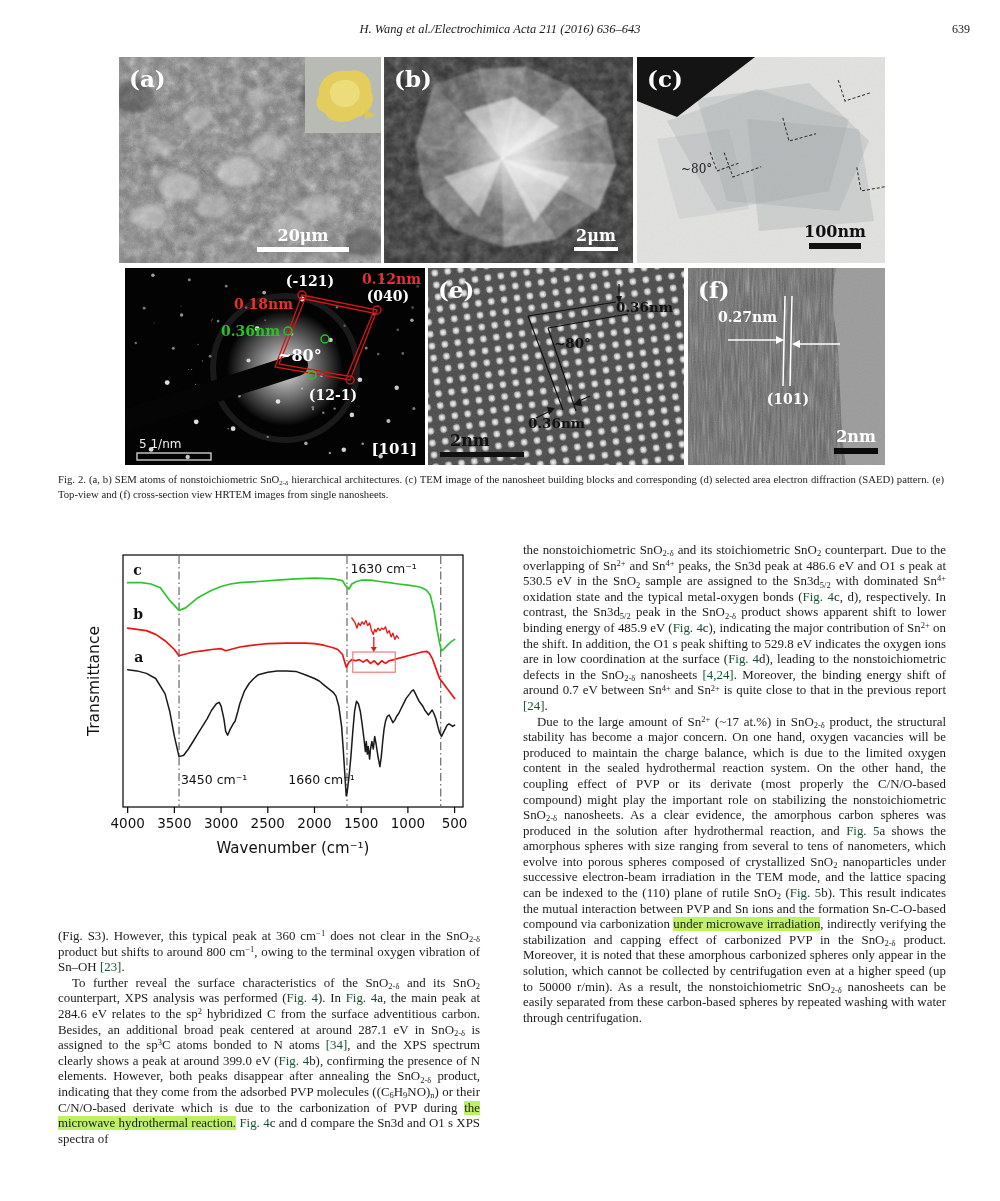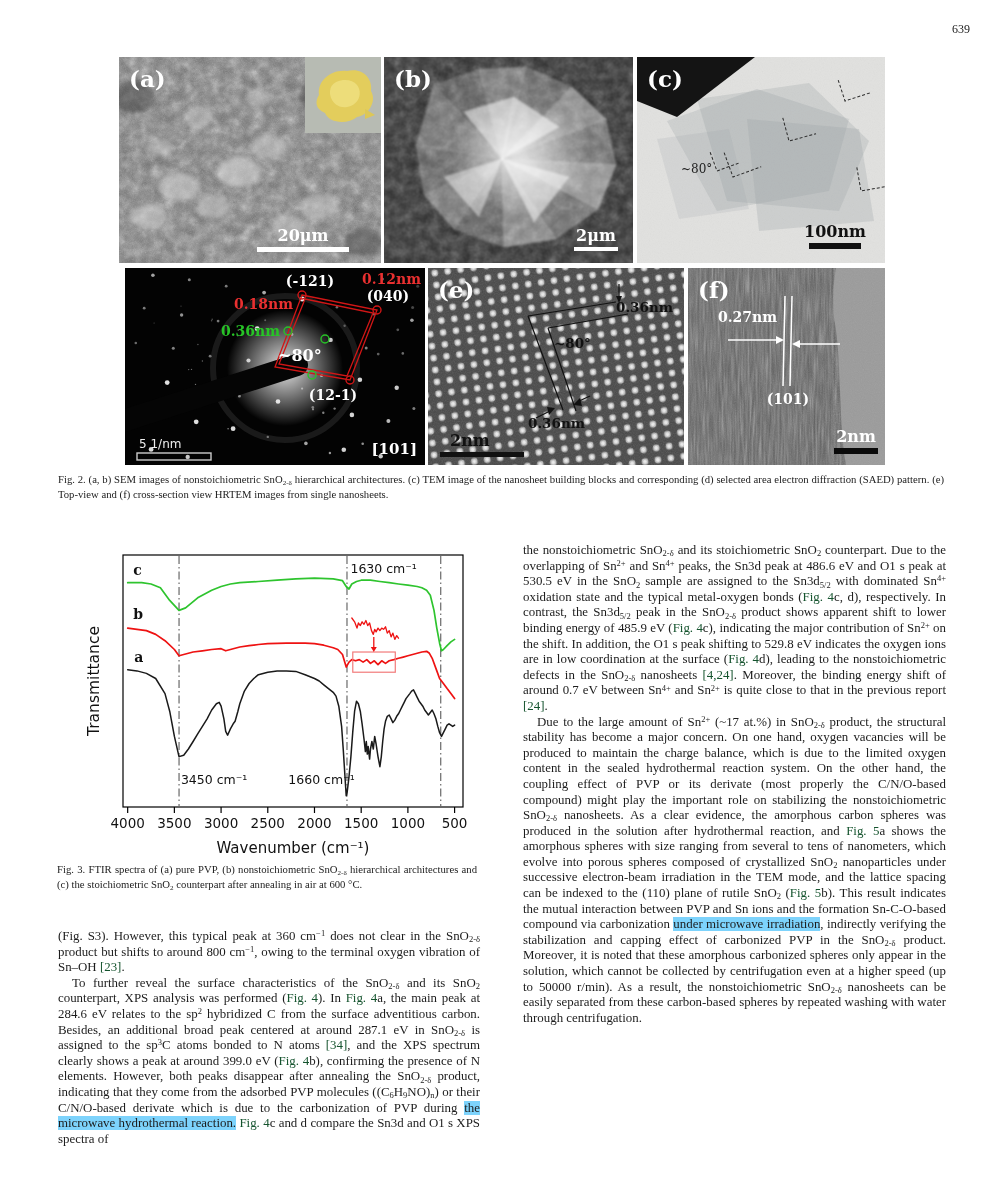--- a/index.html
+++ b/index.html
@@ -13,21 +13,21 @@
   .caption{font-size:10.7px;line-height:14.6px;text-align:justify;color:#222;margin:0;}
   .cap2{position:absolute;left:58px;top:472px;width:886px;}
   .cap3{position:absolute;left:57px;top:862px;width:420px;}
   .fig3{position:absolute;left:57px;top:547px;width:420px;height:312px;}
   .colL{position:absolute;left:58px;top:929px;width:422px;}
   .colR{position:absolute;left:523px;top:543px;width:423px;}
   .body-text p{margin:0;font-size:12.9px;line-height:15.6px;text-align:justify;}
   .indent{text-indent:14px;}
   .s-b{font-weight:400;}
   .s-link{color:#14532d;}
-  .s-hl{background:#7dd3fc;}
+  .s-hl{background:#bef264;}
   .s-sub{font-size:66%;position:relative;top:0.28em;line-height:0;}
   .s-sup{font-size:66%;position:relative;top:-0.45em;line-height:0;}
   
   .pl{font-family:"DejaVu Serif",serif;font-weight:bold;font-size:23px;fill:#fff;}
   .an-w{font-family:"DejaVu Serif",serif;font-weight:bold;font-size:14px;fill:#fff;}
   .an-r{font-family:"DejaVu Serif",serif;font-weight:bold;font-size:14px;fill:#e93030;}
   .an-g{font-family:"DejaVu Serif",serif;font-weight:bold;font-size:14px;fill:#27c427;}
   .an-k{font-family:"DejaVu Serif",serif;font-weight:bold;font-size:13.5px;fill:#111;}
   .sb-w{font-family:"DejaVu Serif",serif;font-weight:bold;font-size:16px;fill:#fff;}
   .sb-k{font-family:"DejaVu Serif",serif;font-weight:bold;font-size:16px;fill:#111;}
@@ -72,20 +72,21 @@
     <pattern id="lat" width="13" height="12" patternUnits="userSpaceOnUse" patternTransform="rotate(-8)">
       <rect width="13" height="12" fill="#474747"></rect>
       <circle cx="6" cy="6" r="3.4" fill="#b9b9b9"></circle>
       <circle cx="6" cy="6" r="1.9" fill="#ededed"></circle>
     </pattern>
   </defs>
 </svg>
 
 <div class="page">
 
+  <div class="running-title">H. Wang et al./Electrochimica Acta 211 (2016) 636–643</div>
   <div class="page-number">639</div>
 
   <div class="fig2">
 
     <svg style="left:0;top:0" width="262" height="206" viewBox="0 0 262 206">
       <rect width="262" height="206" fill="#6f6f6f"></rect>
       <rect width="262" height="206" filter="url(#nzBlob)" opacity="0.85"></rect>
       <rect width="262" height="206" filter="url(#nzRough)" opacity="0.3"></rect>
       <g filter="url(#blur2)">
         <ellipse cx="30" cy="160" rx="18" ry="12" fill="#d2d2d2" opacity="0.55"></ellipse>
@@ -307,21 +308,21 @@
         <polygon points="112,72 104,76 112,80"></polygon>
       </g>
       <text class="an-w" x="30" y="54">0.27nm</text>
       <text class="an-w" x="100" y="136" text-anchor="middle">(101)</text>
       <text class="pl" x="10" y="30">(f)</text>
       <text class="sb-w" x="168" y="174" text-anchor="middle">2nm</text>
       <rect x="146" y="180" width="44" height="6" fill="#0a0a0a"></rect>
     </svg>
   </div>
 
-  <p class="caption cap2"><span class="s-b">Fig. 2.</span><span> (a, b) SEM images of nonstoichiometric SnO</span><span class="s-sub">2-δ</span><span> hierarchical architectures. (c) TEM image of the nanosheet building blocks and corresponding (d) selected area electron diffraction (SAED) pattern. (e) Top-view and (f) cross-section view HRTEM images from single nanosheets.</span></p>
+  <p class="caption cap2"><span class="s-b">Fig. 2.</span><span> (a, b) SEM atoms of nonstoichiometric SnO</span><span class="s-sub">2-δ</span><span> hierarchical architectures. (c) TEM image of the nanosheet building blocks and corresponding (d) selected area electron diffraction (SAED) pattern. (e) Top-view and (f) cross-section view HRTEM images from single nanosheets.</span></p>
 
   <div class="fig3">
     <svg id="ftir-chart" width="420" height="312" viewBox="0 0 420 312">
         <rect x="66" y="8" width="340" height="252" fill="#fff" stroke="#000" stroke-width="1.2"></rect>
         <line x1="122.04395604395604" y1="9" x2="122.04395604395604" y2="259" stroke="#4a4a4a" stroke-width="1" stroke-dasharray="8 3 1.5 3"></line>
         <line x1="289.989010989011" y1="9" x2="289.989010989011" y2="259" stroke="#4a4a4a" stroke-width="1" stroke-dasharray="8 3 1.5 3"></line>
         <line x1="383.7692307692308" y1="9" x2="383.7692307692308" y2="259" stroke="#4a4a4a" stroke-width="1" stroke-dasharray="8 3 1.5 3"></line>
         <line x1="70.67032967032966" y1="260" x2="70.67032967032966" y2="266" stroke="#000" stroke-width="1.2"></line>
         <text x="70.67032967032966" y="281" text-anchor="middle" font-size="13.5" fill="#111" font-family="&quot;DejaVu Sans&quot;,sans-serif">4000</text>
         <line x1="117.37362637362637" y1="260" x2="117.37362637362637" y2="266" stroke="#000" stroke-width="1.2"></line>
@@ -349,21 +350,20 @@
         <text x="123.91208791208791" y="237.32000000000002" font-size="12.5" fill="#111" font-family="&quot;DejaVu Sans&quot;,sans-serif" text-anchor="start">3450 cm⁻¹</text>
         <text x="231.32967032967034" y="237.32000000000002" font-size="12.5" fill="#111" font-family="&quot;DejaVu Sans&quot;,sans-serif" text-anchor="start">1660 cm⁻¹</text>
         <text x="76.27472527472527" y="28.15999999999999" font-size="14" font-weight="bold" fill="#111" font-family="&quot;DejaVu Serif&quot;,serif">c</text>
         <text x="76.27472527472527" y="72.26" font-size="14" font-weight="bold" fill="#111" font-family="&quot;DejaVu Serif&quot;,serif">b</text>
         <text x="77.20879120879121" y="115.10000000000001" font-size="14" font-weight="bold" fill="#111" font-family="&quot;DejaVu Serif&quot;,serif">a</text>
         <text x="236" y="306" text-anchor="middle" font-size="15" fill="#111" font-family="&quot;DejaVu Sans&quot;,sans-serif">Wavenumber (cm⁻¹)</text>
         <text transform="translate(42,134) rotate(-90)" text-anchor="middle" font-size="15.5" fill="#111" font-family="&quot;DejaVu Sans&quot;,sans-serif">Transmittance</text>
       </svg>
   </div>
 
-  <p class="caption cap3"><span class="s-b">Fig. 3.</span><span> FTIR spectra of (a) pure PVP, (b) nonstoichiometric SnO</span><span class="s-sub">2-δ</span><span> hierarchical architectures and (c) the stoichiometric SnO</span><span class="s-sub">2</span><span> counterpart after annealing in air at 600 °C.</span></p>
 
   <div class="colL body-text">
     <p><span>(Fig. S3). However, this typical peak at 360 cm</span><span class="s-sup">−1</span><span> does not clear in the SnO</span><span class="s-sub">2-δ</span><span> product but shifts to around 800 cm</span><span class="s-sup">−1</span><span>, owing to the terminal oxygen vibration of Sn–OH </span><span class="s-link">[23]</span><span>.</span></p>
     <p class="indent"><span>To further reveal the surface characteristics of the SnO</span><span class="s-sub">2-δ</span><span> and its SnO</span><span class="s-sub">2</span><span> counterpart, XPS analysis was performed (</span><span class="s-link">Fig. 4</span><span>). In </span><span class="s-link">Fig. 4</span><span>a, the main peak at 284.6 eV relates to the sp</span><span class="s-sup">2</span><span> hybridized C from the surface adventitious carbon. Besides, an additional broad peak centered at around 287.1 eV in SnO</span><span class="s-sub">2-δ</span><span> is assigned to the sp</span><span class="s-sup">3</span><span>C atoms bonded to N atoms </span><span class="s-link">[34]</span><span>, and the XPS spectrum clearly shows a peak at around 399.0 eV (</span><span class="s-link">Fig. 4</span><span>b), confirming the presence of N elements. However, both peaks disappear after annealing the SnO</span><span class="s-sub">2-δ</span><span> product, indicating that they come from the adsorbed PVP molecules ((C</span><span class="s-sub">6</span><span>H</span><span class="s-sub">9</span><span>NO)</span><span class="s-sub">n</span><span>) or their C/N/O-based derivate which is due to the carbonization of PVP during </span><span class="s-hl">the microwave hydrothermal reaction.</span><span> </span><span class="s-link">Fig. 4</span><span>c and d compare the Sn3d and O1 s XPS spectra of</span></p>
   </div>
   <div class="colR body-text">
     <p><span>the nonstoichiometric SnO</span><span class="s-sub">2-δ</span><span> and its stoichiometric SnO</span><span class="s-sub">2</span><span> counterpart. Due to the overlapping of Sn</span><span class="s-sup">2+</span><span> and Sn</span><span class="s-sup">4+</span><span> peaks, the Sn3d peak at 486.6 eV and O1 s peak at 530.5 eV in the SnO</span><span class="s-sub">2</span><span> sample are assigned to the Sn3d</span><span class="s-sub">5/2</span><span> with dominated Sn</span><span class="s-sup">4+</span><span> oxidation state and the typical metal-oxygen bonds (</span><span class="s-link">Fig. 4</span><span>c, d), respectively. In contrast, the Sn3d</span><span class="s-sub">5/2</span><span> peak in the SnO</span><span class="s-sub">2-δ</span><span> product shows apparent shift to lower binding energy of 485.9 eV (</span><span class="s-link">Fig. 4</span><span>c), indicating the major contribution of Sn</span><span class="s-sup">2+</span><span> on the shift. In addition, the O1 s peak shifting to 529.8 eV indicates the oxygen ions are in low coordination at the surface (</span><span class="s-link">Fig. 4</span><span>d), leading to the nonstoichiometric defects in the SnO</span><span class="s-sub">2-δ</span><span> nanosheets </span><span class="s-link">[4,24]</span><span>. Moreover, the binding energy shift of around 0.7 eV between Sn</span><span class="s-sup">4+</span><span> and Sn</span><span class="s-sup">2+</span><span> is quite close to that in the previous report </span><span class="s-link">[24]</span><span>.</span></p>
     <p class="indent"><span>Due to the large amount of Sn</span><span class="s-sup">2+</span><span> (~17 at.%) in SnO</span><span class="s-sub">2-δ</span><span> product, the structural stability has become a major concern. On one hand, oxygen vacancies will be produced to maintain the charge balance, which is due to the limited oxygen content in the sealed hydrothermal reaction system. On the other hand, the coupling effect of PVP or its derivate (most properly the C/N/O-based compound) might play the important role on stabilizing the nonstoichiometric SnO</span><span class="s-sub">2-δ</span><span> nanosheets. As a clear evidence, the amorphous carbon spheres was produced in the solution after hydrothermal reaction, and </span><span class="s-link">Fig. 5</span><span>a shows the amorphous spheres with size ranging from several to tens of nanometers, which evolve into porous spheres composed of crystallized SnO</span><span class="s-sub">2</span><span> nanoparticles under successive electron-beam irradiation in the TEM mode, and the lattice spacing can be indexed to the (110) plane of rutile SnO</span><span class="s-sub">2</span><span> (</span><span class="s-link">Fig. 5</span><span>b). This result indicates the mutual interaction between PVP and Sn ions and the formation Sn-C-O-based compound via carbonization </span><span class="s-hl">under microwave irradiation</span><span>, indirectly verifying the stabilization and capping effect of carbonized PVP in the SnO</span><span class="s-sub">2-δ</span><span> product. Moreover, it is noted that these amorphous carbonized spheres only appear in the solution, which cannot be collected by centrifugation even at a higher speed (up to 50000 r/min). As a result, the nonstoichiometric SnO</span><span class="s-sub">2-δ</span><span> nanosheets can be easily separated from these carbon-based spheres by repeated washing with water through centrifugation.</span></p>
   </div>
 

